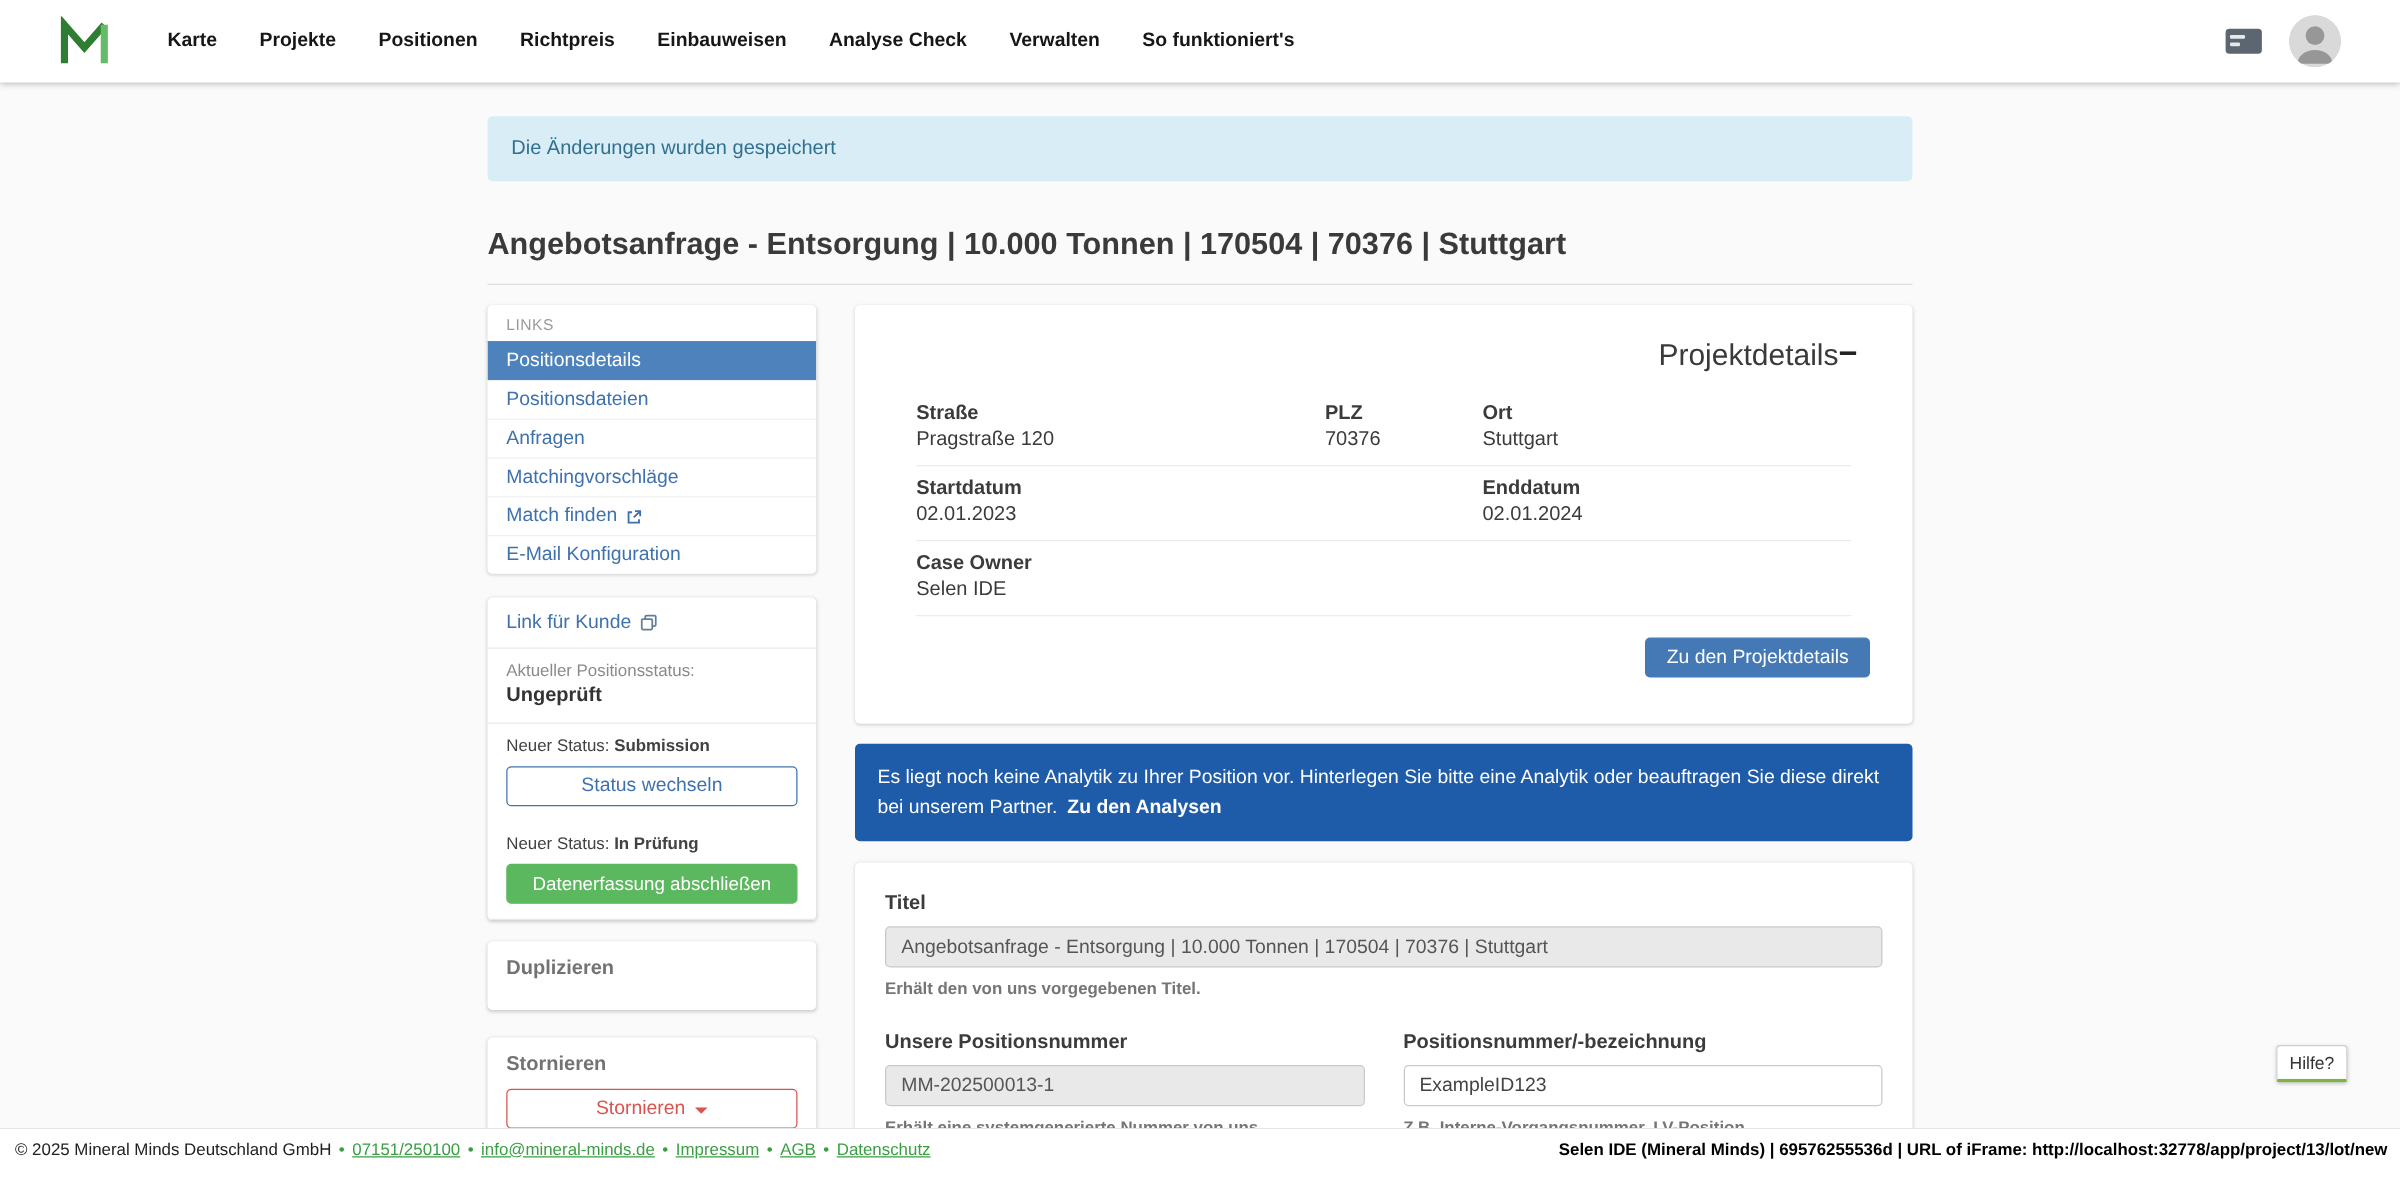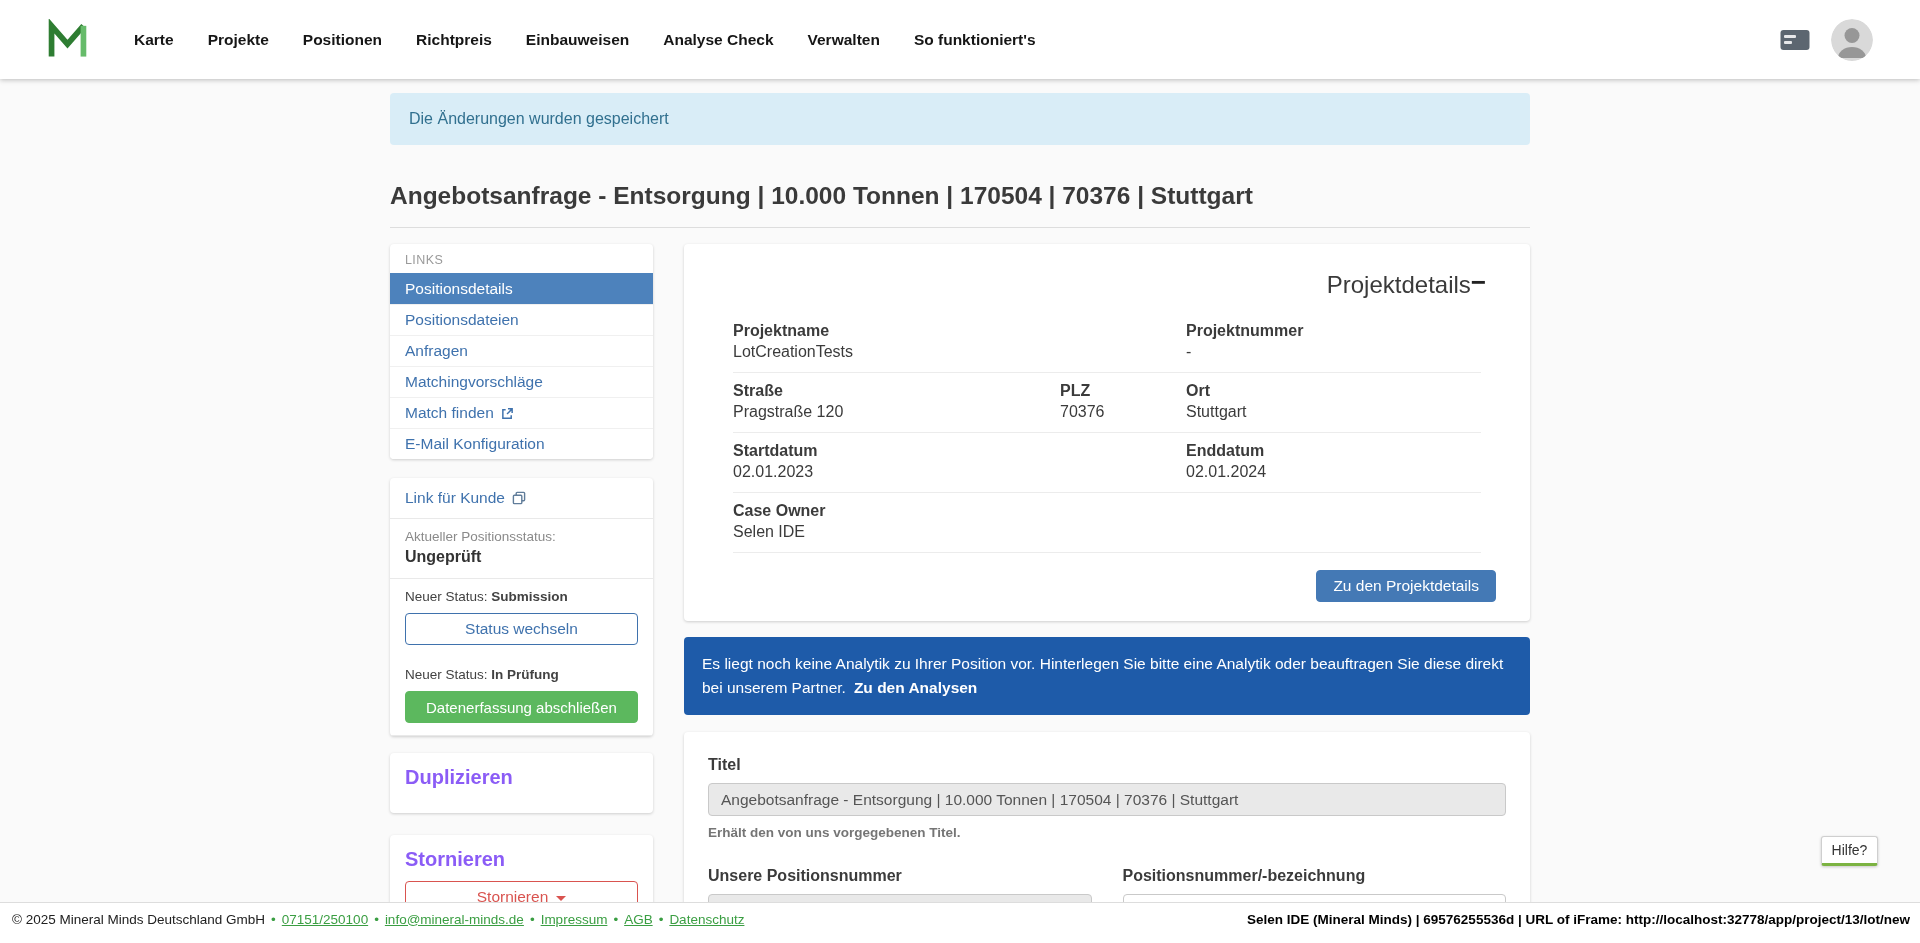--- a/index.html
+++ b/index.html
@@ -1,21 +1,21 @@
 <!DOCTYPE html>
 <html><head>
 <meta charset="utf-8">
 <style>
   * { margin:0; padding:0; box-sizing:border-box; }
   html,body { width:1920px; height:943px; overflow:hidden; background:#fafafa; font-family:"Liberation Sans",sans-serif; }
   a { text-decoration:none; cursor:pointer; }
   button { font-family:inherit; }
 
   
-  .topbar { position:fixed; top:0; left:0; width:1920px; height:79px; background:#fff;
+  .topbar { position:fixed; top:0; left:0; width:1920px; height:66px; background:#fff;
             box-shadow:0 1px 5px rgba(0,0,0,.25); display:flex; align-items:center; z-index:60; }
   .logo { margin-left:47px; width:41px; height:41px; display:flex; cursor:pointer; }
   .nav { display:flex; margin-left:46px; gap:34px; align-items:center; }
   .nav-item { font-size:15.5px; font-weight:600; color:#161616; cursor:pointer; white-space:nowrap; }
   .topbar-right { margin-left:auto; margin-right:47px; display:flex; align-items:center; gap:20px; }
   .icon-btn { display:flex; cursor:pointer; }
   .avatar { width:42px; height:42px; border-radius:50%; overflow:hidden; display:flex; cursor:pointer; }
 
   
   .container { width:1140px; margin:0 auto; padding-top:61px; position:relative; }
@@ -49,35 +49,35 @@
   .btn { display:flex; align-items:center; justify-content:center; width:100%; height:32px;
          border-radius:4px; font-size:15px; cursor:pointer; }
   .btn-green { background:#5cb85e; border:1px solid #5cb85e; color:#fff; }
   .btn-outline-blue { background:#fff; border:1px solid #3f72ad; color:#3f72ad; font-size:15.5px; }
   .btn-outline-red { background:#fff; border:1px solid #d9534f; color:#d9534f; gap:8px; font-size:15.5px; }
   .caret { width:0; height:0; border-left:5px solid transparent; border-right:5px solid transparent;
            border-top:5px solid #d9534f; margin-top:2px; }
 
   .small-card { margin-top:17px; padding:13px 15px 14px; }
   .cancel-card { margin-top:22px; }
-  .small-title { font-size:20px; font-weight:700; color:#8b5cf6; margin-bottom:10px; }
+  .small-title { font-size:16px; font-weight:700; color:#737373; margin-bottom:10px; }
 
   
   .pd-header { display:flex; justify-content:flex-end; align-items:flex-start;
                padding:27px 44px 14px 49px; }
   .pd-header h2 { font-size:24px; font-weight:500; color:#3a3a3a; }
   .collapse-btn { font-size:26px; font-weight:700; color:#222; line-height:22px; cursor:pointer; }
   .pd-rows { margin:0 49px; }
   .pd-row { display:flex; padding:9px 0 11px; border-bottom:1px solid #ececec; }
   .pd-cell .lbl { font-size:16px; font-weight:700; color:#3b3b3b; margin-bottom:3px; }
   .pd-cell .val { font-size:16px; color:#3b3b3b; }
   .w-wide { width:453px; flex:0 0 453px; }
   .w-street { width:327px; flex:0 0 327px; }
   .w-plz { width:126px; flex:0 0 126px; }
-  .pd-actions { padding:17px 34px 19px; display:flex; justify-content:flex-end; }
+  .pd-actions { padding:17px 34px 37px; display:flex; justify-content:flex-end; }
   .btn-blue { background:#4479b5; border:1px solid #4479b5; color:#fff; height:32px; padding:0 16px;
               border-radius:4px; font-size:15.5px; cursor:pointer; }
 
   
   .banner { margin-top:16px; background:#1e5ba9; border-radius:4px; padding:15px 18px;
             font-size:15.5px; color:#fff; line-height:1.55; }
   .banner-link { color:#fff; font-weight:700; margin-left:8px; }
 
   
   .form-card { margin-top:17px; padding:24px; }
@@ -218,30 +218,20 @@
 
     <section class="main-col">
 
       <div class="card">
         <div class="pd-header">
           <h2>Projektdetails</h2>
           <span class="collapse-btn">−</span>
         </div>
         <div class="pd-rows">
           <div class="pd-row">
-            <div class="pd-cell w-wide">
-              <div class="lbl">Projektname</div>
-              <div class="val">LotCreationTests</div>
-            </div>
-            <div class="pd-cell">
-              <div class="lbl">Projektnummer</div>
-              <div class="val">-</div>
-            </div>
-          </div>
-          <div class="pd-row">
             <div class="pd-cell w-street">
               <div class="lbl">Straße</div>
               <div class="val">Pragstraße 120</div>
             </div>
             <div class="pd-cell w-plz">
               <div class="lbl">PLZ</div>
               <div class="val">70376</div>
             </div>
             <div class="pd-cell">
               <div class="lbl">Ort</div>

